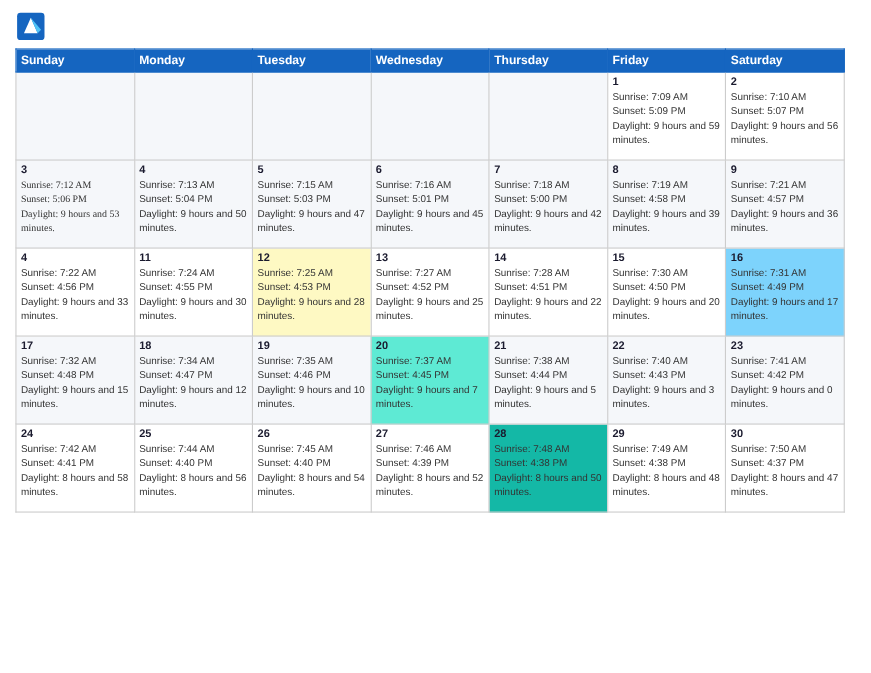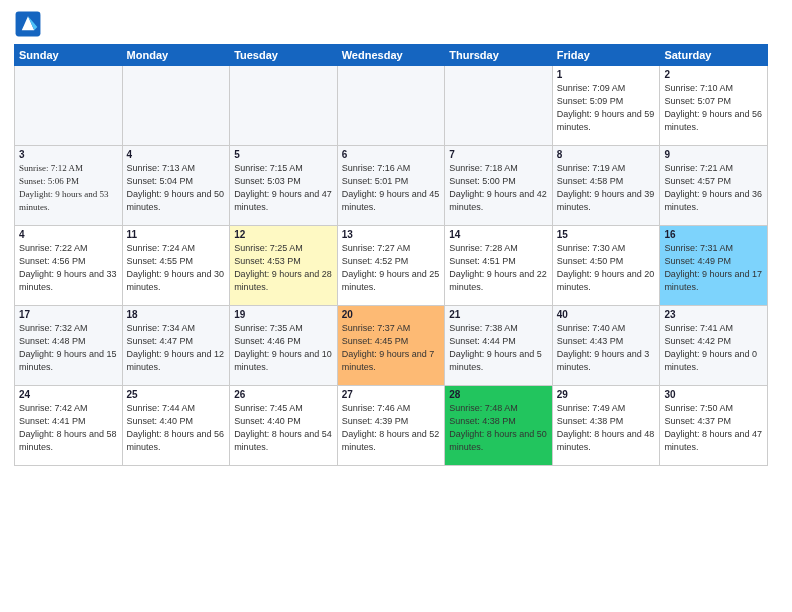--- a/index.html
+++ b/index.html
@@ -254,34 +254,34 @@
             <div class="day-info" style="white-space: pre-line;">Sunrise: 7:34 AM
 Sunset: 4:47 PM
 Daylight: 9 hours and 12 minutes.</div>
           </td>
           <td style="background: rgb(245, 247, 250);">
             <span class="day-num">19</span>
             <div class="day-info" style="white-space: pre-line;">Sunrise: 7:35 AM
 Sunset: 4:46 PM
 Daylight: 9 hours and 10 minutes.</div>
           </td>
-          <td style="background: #fdba74;">
+          <td style="background: #5eead4;">
             <span class="day-num">20</span>
             <div class="day-info" style="white-space: pre-line;">Sunrise: 7:37 AM
 Sunset: 4:45 PM
 Daylight: 9 hours and 7 minutes.</div>
           </td>
           <td style="background: rgb(245, 247, 250);">
             <span class="day-num">21</span>
             <div class="day-info" style="white-space: pre-line;">Sunrise: 7:38 AM
 Sunset: 4:44 PM
 Daylight: 9 hours and 5 minutes.</div>
           </td>
           <td style="background: rgb(245, 247, 250);">
-            <span class="day-num">40</span>
+            <span class="day-num">22</span>
             <div class="day-info" style="white-space: pre-line;">Sunrise: 7:40 AM
 Sunset: 4:43 PM
 Daylight: 9 hours and 3 minutes.</div>
           </td>
           <td style="background: rgb(245, 247, 250);">
             <span class="day-num">23</span>
             <div class="day-info" style="white-space: pre-line;">Sunrise: 7:41 AM
 Sunset: 4:42 PM
 Daylight: 9 hours and 0 minutes.</div>
           </td>
@@ -304,21 +304,21 @@
             <div class="day-info" style="white-space: pre-line;">Sunrise: 7:45 AM
 Sunset: 4:40 PM
 Daylight: 8 hours and 54 minutes.</div>
           </td>
           <td style="background: rgb(255, 255, 255);">
             <span class="day-num">27</span>
             <div class="day-info" style="white-space: pre-line;">Sunrise: 7:46 AM
 Sunset: 4:39 PM
 Daylight: 8 hours and 52 minutes.</div>
           </td>
-          <td style="background: #22c55e;">
+          <td style="background: #14b8a6;">
             <span class="day-num">28</span>
             <div class="day-info" style="white-space: pre-line;">Sunrise: 7:48 AM
 Sunset: 4:38 PM
 Daylight: 8 hours and 50 minutes.</div>
           </td>
           <td style="background: rgb(255, 255, 255);">
             <span class="day-num">29</span>
             <div class="day-info" style="white-space: pre-line;">Sunrise: 7:49 AM
 Sunset: 4:38 PM
 Daylight: 8 hours and 48 minutes.</div>

